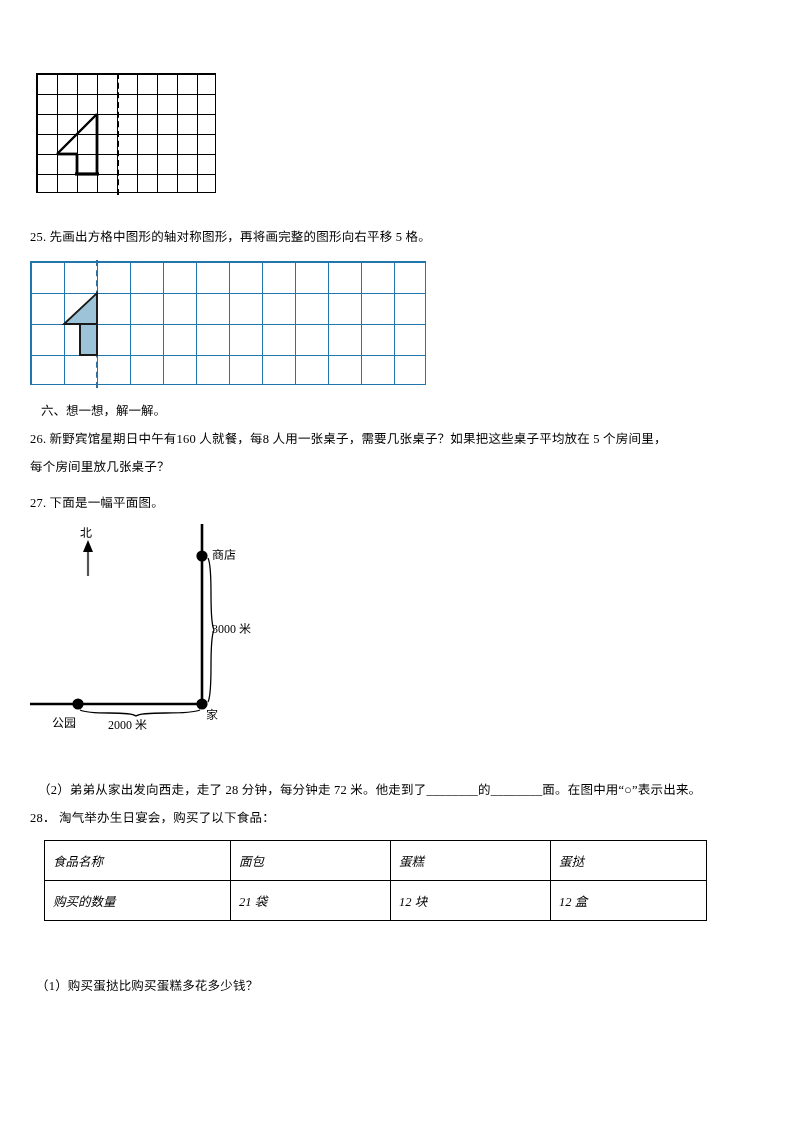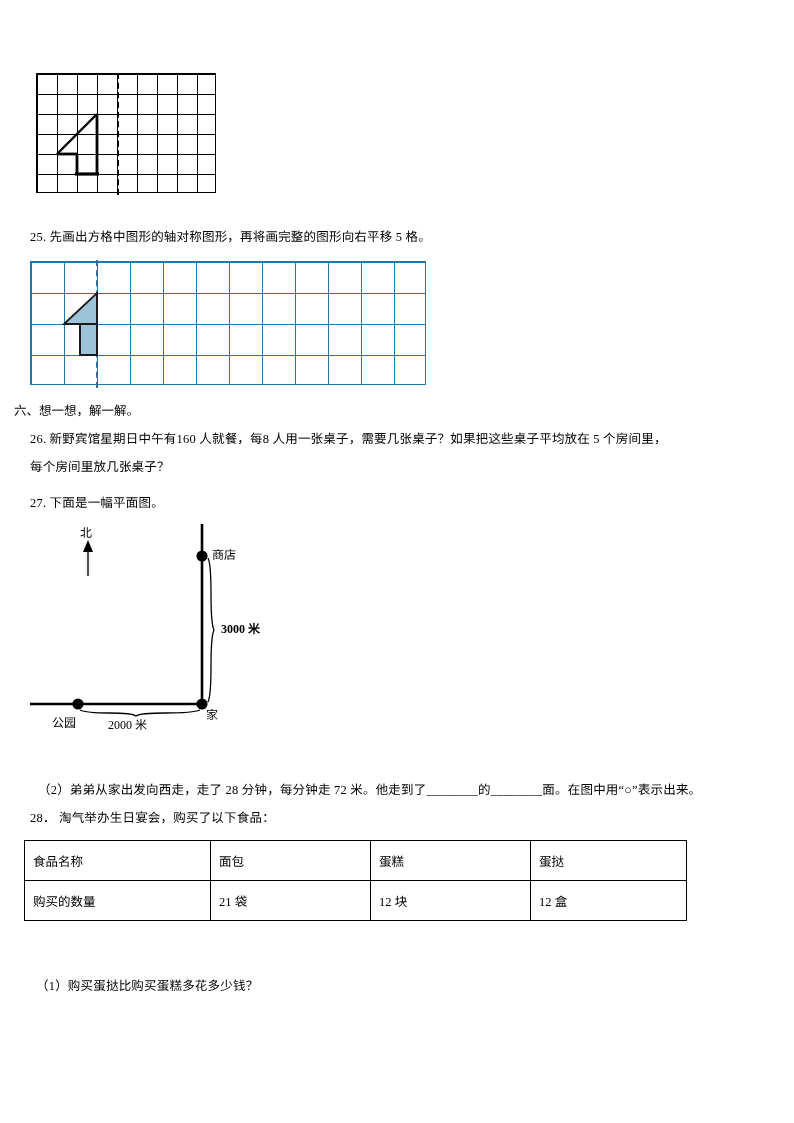--- a/index.html
+++ b/index.html
@@ -82,24 +82,25 @@
     position:absolute;
     font-size:12px;
     line-height:14px;
     white-space:nowrap;
     font-family:"Liberation Serif","DejaVu Serif",serif;
   }
 
   
   #food-table{
     position:absolute;
-    left:24px;top:840px;
+    left:44px;top:840px;
     width:662px;
     border-collapse:collapse;
     table-layout:fixed;
+    font-style:italic;
   }
   #food-table td{
     border:1.1px solid #000;
     height:39px;
     padding:0 8px;
     font-size:12.5px;
     vertical-align:middle;
     white-space:nowrap;
   }
   #food-table col.c0{width:186px;}
@@ -133,21 +134,21 @@
     <svg width="396" height="124" viewBox="0 0 396 124">
       <polygon points="33,62 66,31 66,62" fill="#9dc3d8" stroke="#1a1a1a" stroke-width="1.8" stroke-linejoin="miter"></polygon>
       <polygon points="49,62 66,62 66,93 49,93" fill="#9dc3d8" stroke="#1a1a1a" stroke-width="1.8" stroke-linejoin="miter"></polygon>
       <line x1="49" y1="62" x2="49" y2="93" stroke="#1a1a1a" stroke-width="1.8"></line>
       <line x1="48" y1="93" x2="67" y2="93" stroke="#1a1a1a" stroke-width="2"></line>
       <line x1="66" y1="31" x2="66" y2="93" stroke="#1a1a1a" stroke-width="1.6"></line>
       <line x1="33" y1="62" x2="49" y2="62" stroke="#1a1a1a" stroke-width="1.8"></line>
     </svg>
   </div>
 
-  <div class="sec-head" style="left:14px;top:402px;">六、想一想，解一解。</div>
+  <div class="sec-head" style="left:41px;top:402px;">六、想一想，解一解。</div>
 
   <div class="qline" style="left:30px;top:430px;">
     <span>26.</span>
     <span>新野宾馆星期日中午有160 人就餐，每8 人用一张桌子，需要几张桌子？如果把这些桌子平均放在 5 个房间里，</span>
   </div>
   <div class="qline" style="left:30px;top:458px;">每个房间里放几张桌子？</div>
 
   <div class="qline" style="left:30px;top:494px;">
     <span>27.</span>
     <span>下面是一幅平面图。</span>
@@ -166,21 +167,21 @@
       <circle cx="174" cy="38" r="5.6" fill="#000"></circle>
       <circle cx="174" cy="186" r="5.6" fill="#000"></circle>
       <circle cx="50" cy="186" r="5.6" fill="#000"></circle>
 
       <path d="M180,40 C186,52 180,100 186,112 C180,124 186,172 180,184" fill="none" stroke="#000" stroke-width="1.3"></path>
 
       <path d="M52,192 C64,198 100,192 108,198 C116,192 158,198 172,192" fill="none" stroke="#000" stroke-width="1.3"></path>
     </svg>
     <div class="maplbl" style="left:52px;top:8px;">北</div>
     <div class="maplbl" style="left:184px;top:30px;">商店</div>
-    <div class="maplbl" style="left:193px;top:104px;font-weight:bold;">3000 米</div>
+    <div class="maplbl" style="left:184px;top:104px;">3000 米</div>
     <div class="maplbl" style="left:178px;top:190px;">家</div>
     <div class="maplbl" style="left:24px;top:190px;margin-top:8px;">公园</div>
     <div class="maplbl" style="left:80px;top:200px;">2000 米</div>
   </div>
 
   <div class="qline" style="left:30px;top:781px;margin-left:8px;">（2）弟弟从家出发向西走，走了 28 分钟，每分钟走 72 米。他走到了________的________面。在图中用“○”表示出来。</div>
 
   <div class="qline" style="left:30px;top:809px;">
     <span>28．</span>
     <span>淘气举办生日宴会，购买了以下食品：</span>

